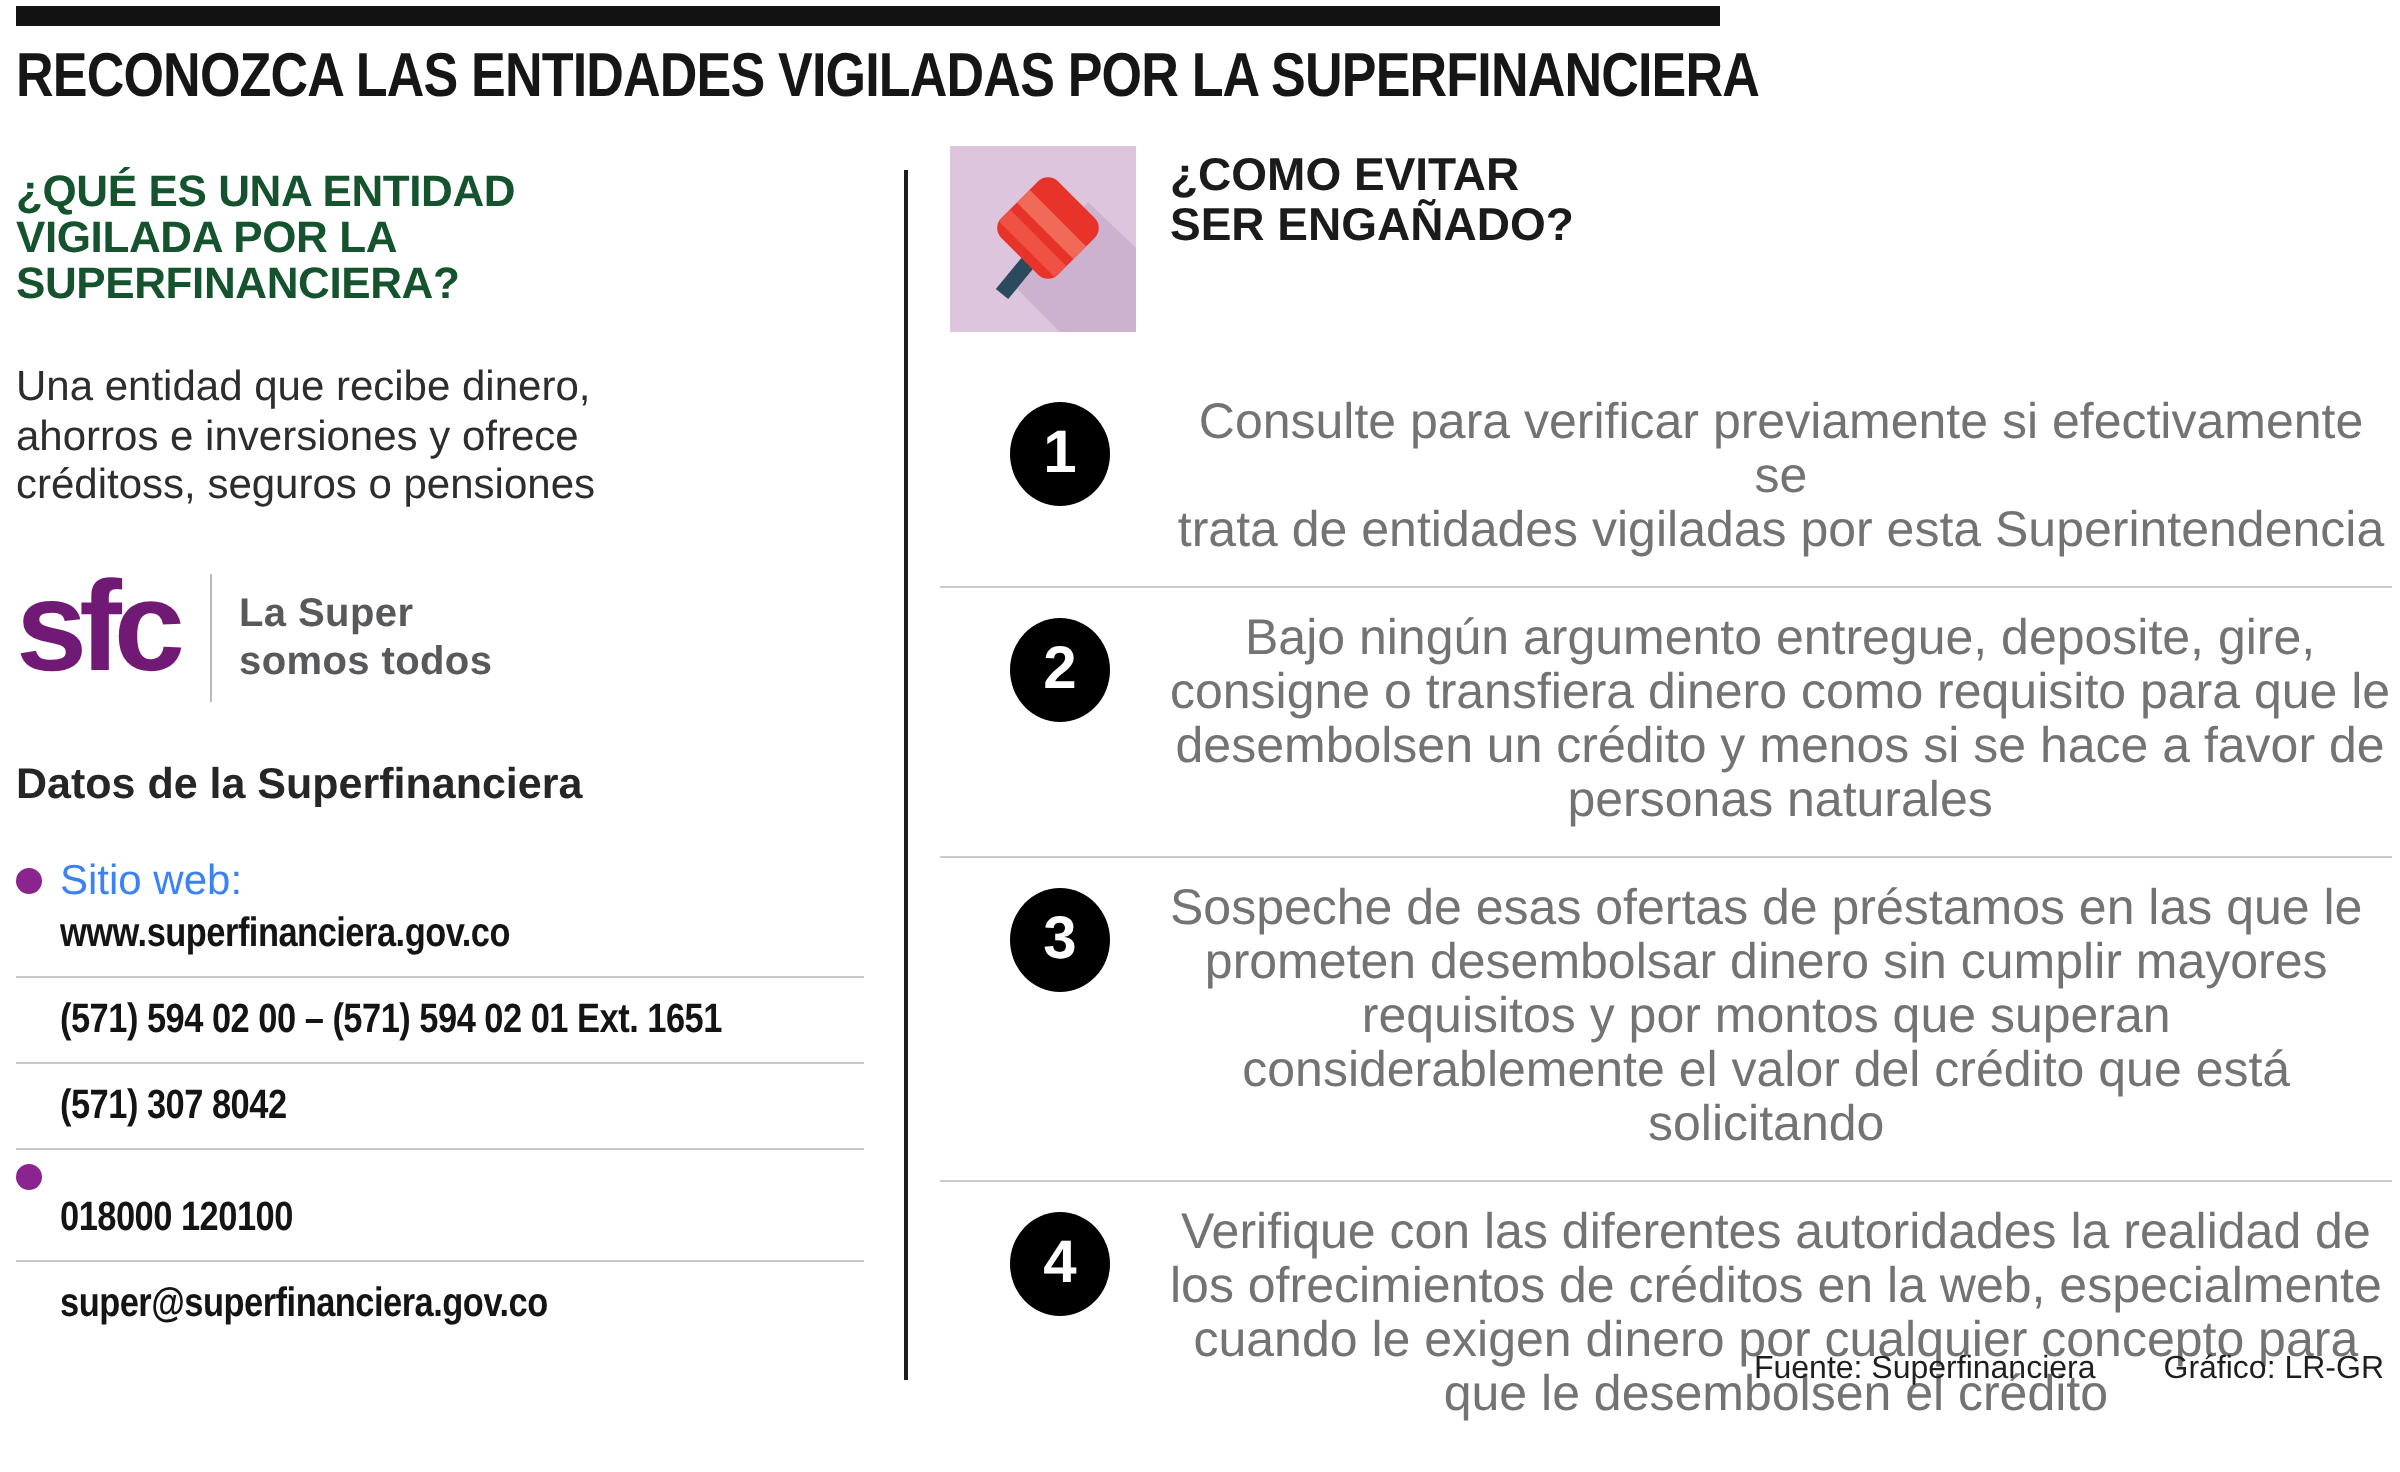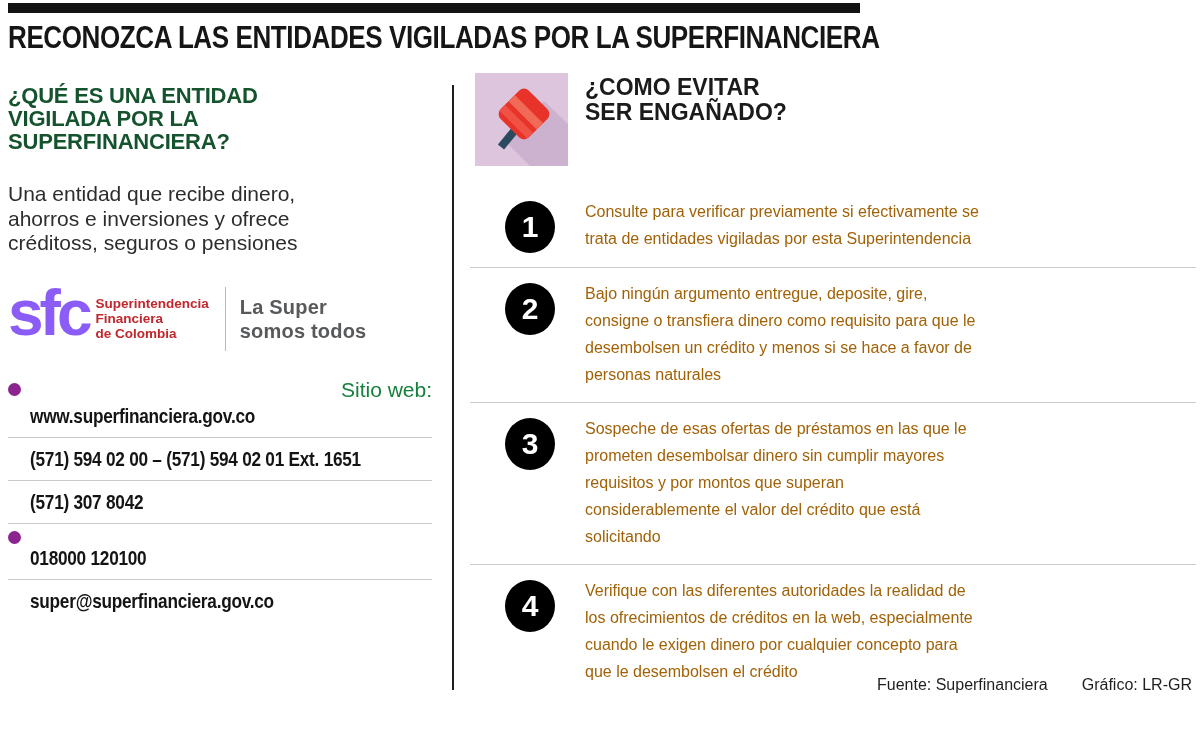--- a/index.html
+++ b/index.html
@@ -18,31 +18,31 @@
     font-size:31px; font-weight:700; letter-spacing:-0.5px; white-space:nowrap;
     transform:scaleX(0.84); transform-origin:left top; color:#161616;
   }
 
   
   .left-col { position:absolute; left:8px; top:84px; width:424px; }
   .q-title { font-size:22px; font-weight:700; line-height:23px; white-space:pre-line; letter-spacing:-0.2px; color:#14532d; }
   .definition { margin-top:29px; font-size:21px; line-height:24.5px; white-space:pre-line; color:#2d2d2d; }
 
   .logo-row { margin-top:28px; display:flex; align-items:center; height:70px; }
-  .sfc-acronym { font-size:64px; font-weight:700; color:#8b5cf6; letter-spacing:-4px; line-height:58px; margin-top:-12px;text-align:center; }
+  .sfc-acronym { font-size:64px; font-weight:700; color:#701a75; letter-spacing:-4px; line-height:58px; margin-top:-12px;text-align:center; }
   .logo-name { margin-left:7px; color:#c1272d; font-size:13.5px; font-weight:700; line-height:15px; white-space:pre-line; }
   .logo-divider { width:1px; height:64px; background:#b9b9b9; margin:0 14px 0 16px; flex:none; }
   .logo-slogan { color:#58595b; font-size:20px; font-weight:700; line-height:24px; white-space:pre-line; letter-spacing:0.2px; }
 
   .datos-title { margin-top:26px; font-size:21.5px; color:#262626; }
 
   .contact-list { margin-top:17px; }
   .contact-item { border-bottom:1px solid #c9c9c9; padding:7px 0 9px; }
   .contact-item:last-child { border-bottom:none; }
-  .contact-label { display:flex; align-items:center; font-size:21px; color:#15803d;justify-content:space-between; }
+  .contact-label { display:flex; align-items:center; font-size:21px; color:#3b82f6; }
   .bullet { width:13px; height:13px; border-radius:50%; background:#8c2490; margin-right:9px; flex:none; }
   .contact-value {
     margin-left:22px; margin-top:2px; font-size:20.5px; font-weight:700; line-height:24px;
     letter-spacing:-0.3px; white-space:nowrap; color:#141414;
     transform:scaleX(0.84); transform-origin:left top;
   }
 
   
   .col-divider { position:absolute; left:452px; top:85px; width:2px; height:605px; background:#1d1d1d; }
 
@@ -53,21 +53,21 @@
   .right-heading { margin-left:17px; margin-top:2px; font-size:23px; font-weight:700; line-height:25px; white-space:pre-line; color:#1b1b1b; }
 
   .tips { margin-top:20px; }
   .tip { display:flex; padding:12px 0 14px; align-items:flex-start; }
   .tip + .tip { border-top:1px solid #cccccc; }
   .tip-number {
     width:50px; height:52px; border-radius:50%; background:#000; color:#fff;
     display:flex; align-items:center; justify-content:center;
     font-size:30px; font-weight:700; margin-left:35px; margin-top:3px; flex:none;
   }
-  .tip-text { margin-left:30px; font-size:16px; line-height:27px; white-space:pre-line; color:#a16207; }
+  .tip-text { margin-left:30px; font-size:25px; line-height:27px; white-space:pre-line; color:#737373;text-align:center; }
 
   
   .footer { position:absolute; right:8px; top:676px; display:flex; gap:34px; font-size:16px; color:#1f1f1f; }
 </style>
 </head>
 <body>
 
 <div class="canvas">
 
   <div class="top-bar"></div>
@@ -76,28 +76,26 @@
   <div class="left-col">
     <h2 class="q-title">¿QUÉ ES UNA ENTIDAD
 VIGILADA POR LA
 SUPERFINANCIERA?</h2>
     <p class="definition">Una entidad que recibe dinero,
 ahorros e inversiones y ofrece
 créditoss, seguros o pensiones</p>
 
     <div class="logo-row">
       <span class="sfc-acronym">sfc</span>
-      <span class="logo-name">Superintendencia
-Financiera
-de Colombia</span>
       <span class="logo-divider"></span>
       <span class="logo-slogan">La Super
 somos todos</span>
     </div>
 
+    <h3 class="datos-title">Datos de la Superfinanciera</h3>
 
     <div class="contact-list">
       <div class="contact-item">
         <div class="contact-label">
           <span class="bullet"></span>
           <span>Sitio web:</span>
         </div>
         <div class="contact-value">www.superfinanciera.gov.co</div>
       </div>
       <div class="contact-item">

